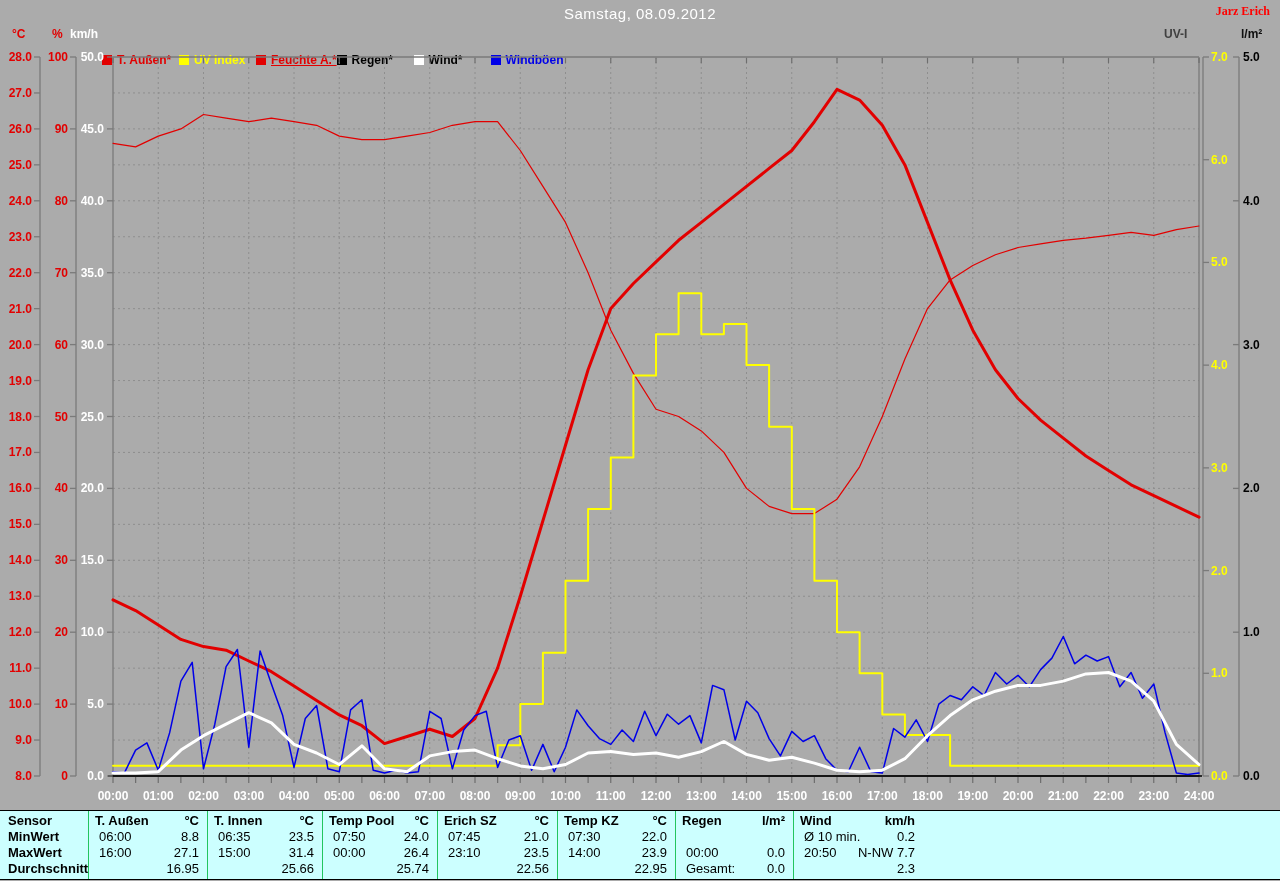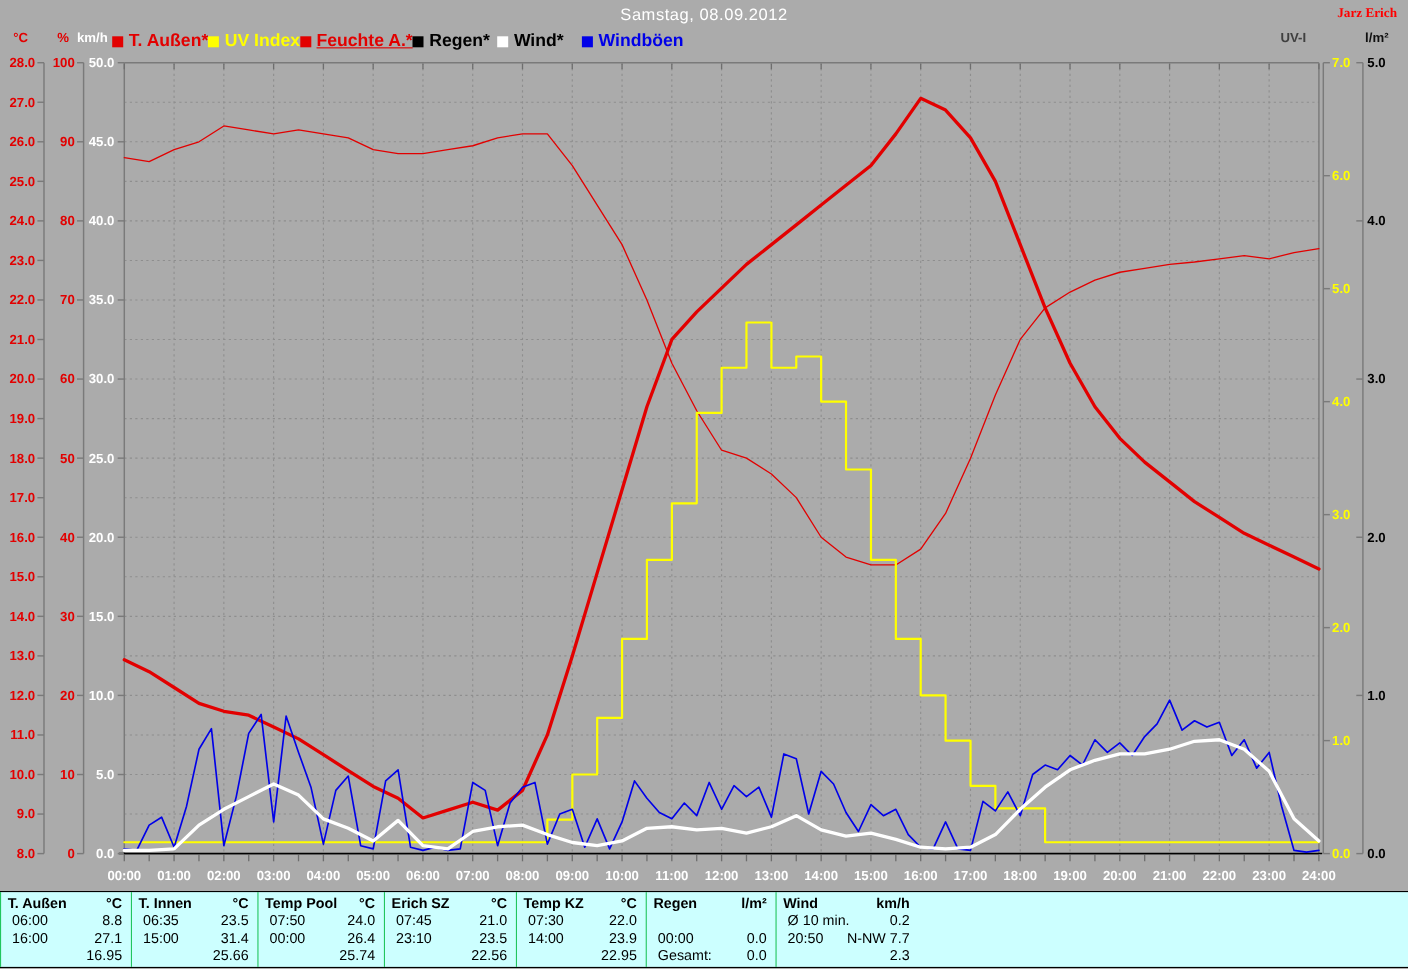--- a/index.html
+++ b/index.html
@@ -8,21 +8,21 @@
   .title{position:absolute;top:5px;left:0;right:0;text-align:center;color:#ffffff;
          font-size:15px;letter-spacing:0.5px;}
   .watermark{position:absolute;top:4px;right:10px;color:#ff0000;font-size:12px;font-weight:bold;font-family:Liberation Serif, serif;}
   .unit{position:absolute;top:27px;font-size:12px;font-weight:bold;}
   .unit.c{left:12px;color:#e20000;}
   .unit.pct{left:52px;color:#e20000;}
   .unit.kmh{left:70px;color:#ffffff;}
   .unit.uv{left:1147px;color:#404040;margin-left:17px;}
   .unit.lm2{left:1241px;color:#101010;}
   .legend{position:absolute;left:102px;top:29px;display:flex;}
-  .legend-item{flex:0 0 77px;display:flex;align-items:center;font-size:16px;font-weight:bold;white-space:nowrap;}
+  .legend-item{flex:0 0 77px;display:flex;align-items:center;font-size:12px;font-weight:bold;white-space:nowrap;margin-top:24px;}
   .legend-swatch{width:10px;height:10px;margin-right:5px;flex:0 0 10px;}
   #chart{position:absolute;left:0;top:0;}
   #chart text{font-family:"Liberation Sans",sans-serif;font-size:12px;font-weight:bold;}
   .stats{position:absolute;left:0;top:810px;width:1280px;height:70px;background:#ccffff;
          border-top:1px solid #000;border-bottom:1px solid #000;display:flex;color:#000;
          font-size:13px;box-sizing:border-box;}
   .scol{box-sizing:border-box;padding-top:2px;}
   .scol.sep{border-left:1px solid #22c55e;}
   .srow{height:16px;line-height:16px;display:flex;justify-content:space-between;
         padding:0 8px 0 10px;white-space:nowrap;overflow:hidden;}
@@ -336,20 +336,26 @@
       <text x="1199" y="800" text-anchor="middle" fill="#ffffff">24:00</text>
       <polyline points="113.0,143.3 135.6,146.9 158.3,136.1 180.9,128.9 203.5,114.5 226.1,118.1 248.8,121.7 271.4,118.1 294.0,121.7 316.6,125.3 339.3,136.1 361.9,139.7 384.5,139.7 407.1,136.1 429.8,132.5 452.4,125.3 475.0,121.7 497.6,121.7 520.3,150.5 542.9,186.4 565.5,222.4 588.1,272.7 610.8,330.2 633.4,373.4 656.0,409.3 678.6,416.5 701.3,430.9 723.9,452.4 746.5,488.4 769.1,506.4 791.8,513.6 814.4,513.6 837.0,499.2 859.6,466.8 882.3,416.5 904.9,359.0 927.5,308.6 950.1,279.9 972.8,265.5 995.4,254.7 1018.0,247.5 1040.6,243.9 1063.3,240.3 1085.9,238.2 1108.5,235.3 1131.1,232.4 1153.8,235.3 1176.4,229.6 1199.0,226.0" fill="none" stroke="#e20000" stroke-width="1.2" stroke-linejoin="round" stroke-linecap="round"></polyline>
       <polyline points="113.0,599.8 135.6,610.6 158.3,625.0 180.9,639.4 203.5,646.6 226.1,650.2 248.8,661.0 271.4,671.7 294.0,686.1 316.6,700.5 339.3,714.9 361.9,725.7 384.5,743.6 407.1,736.5 429.8,729.3 452.4,736.5 475.0,718.5 497.6,668.1 520.3,596.3 542.9,520.8 565.5,445.3 588.1,369.8 610.8,308.6 633.4,283.5 656.0,261.9 678.6,240.3 701.3,222.4 723.9,204.4 746.5,186.4 769.1,168.4 791.8,150.5 814.4,121.7 837.0,89.4 859.6,100.1 882.3,125.3 904.9,164.9 927.5,222.4 950.1,279.9 972.8,330.2 995.4,369.8 1018.0,398.5 1040.6,420.1 1063.3,438.1 1085.9,456.0 1108.5,470.4 1131.1,484.8 1153.8,495.6 1176.4,506.4 1199.0,517.2" fill="none" stroke="#e20000" stroke-width="3" stroke-linejoin="round" stroke-linecap="round"></polyline>
       <polyline points="113.0,765.7 135.6,765.7 135.6,765.7 158.3,765.7 158.3,765.7 180.9,765.7 180.9,765.7 203.5,765.7 203.5,765.7 226.1,765.7 226.1,765.7 248.8,765.7 248.8,765.7 271.4,765.7 271.4,765.7 294.0,765.7 294.0,765.7 316.6,765.7 316.6,765.7 339.3,765.7 339.3,765.7 361.9,765.7 361.9,765.7 384.5,765.7 384.5,765.7 407.1,765.7 407.1,765.7 429.8,765.7 429.8,765.7 452.4,765.7 452.4,765.7 475.0,765.7 475.0,765.7 497.6,765.7 497.6,745.2 520.3,745.2 520.3,704.1 542.9,704.1 542.9,652.7 565.5,652.7 565.5,580.8 588.1,580.8 588.1,508.9 610.8,508.9 610.8,457.6 633.4,457.6 633.4,375.4 656.0,375.4 656.0,334.3 678.6,334.3 678.6,293.2 701.3,293.2 701.3,334.3 723.9,334.3 723.9,324.1 746.5,324.1 746.5,365.1 769.1,365.1 769.1,426.8 791.8,426.8 791.8,508.9 814.4,508.9 814.4,580.8 837.0,580.8 837.0,632.2 859.6,632.2 859.6,673.3 882.3,673.3 882.3,714.4 904.9,714.4 904.9,734.9 927.5,734.9 927.5,734.9 950.1,734.9 950.1,765.7 972.8,765.7 972.8,765.7 995.4,765.7 995.4,765.7 1018.0,765.7 1018.0,765.7 1040.6,765.7 1040.6,765.7 1063.3,765.7 1063.3,765.7 1085.9,765.7 1085.9,765.7 1108.5,765.7 1108.5,765.7 1131.1,765.7 1131.1,765.7 1153.8,765.7 1153.8,765.7 1176.4,765.7 1176.4,765.7 1199.0,765.7 1199.0,765.7" fill="none" stroke="#ffff00" stroke-width="2" stroke-linejoin="round" stroke-linecap="round"></polyline>
       <polyline points="113.0,771.7 124.3,773.1 135.6,750.1 146.9,742.9 158.3,770.2 169.6,732.9 180.9,681.1 192.2,662.4 203.5,768.8 214.8,724.2 226.1,666.7 237.4,649.5 248.8,747.2 260.1,650.9 271.4,684.0 282.7,715.6 294.0,767.4 305.3,718.5 316.6,705.5 327.9,768.8 339.3,771.7 350.6,709.9 361.9,699.8 373.2,770.2 384.5,773.1 395.8,770.2 407.1,773.1 418.4,771.7 429.8,711.3 441.1,718.5 452.4,768.8 463.7,730.0 475.0,715.6 486.3,711.3 497.6,767.4 508.9,740.0 520.3,735.7 531.6,770.2 542.9,744.4 554.2,771.7 565.5,747.2 576.8,709.9 588.1,725.7 599.4,738.6 610.8,744.4 622.1,730.0 633.4,741.5 644.7,711.3 656.0,735.7 667.3,714.2 678.6,724.2 689.9,715.6 701.3,742.9 712.6,685.4 723.9,689.7 735.2,740.0 746.5,701.2 757.8,712.7 769.1,738.6 780.4,755.9 791.8,731.4 803.1,741.5 814.4,735.7 825.7,758.7 837.0,770.2 848.3,771.7 859.6,747.2 870.9,771.7 882.3,773.1 893.6,728.5 904.9,737.2 916.2,719.9 927.5,741.5 938.8,704.1 950.1,695.5 961.4,699.8 972.8,686.8 984.1,695.5 995.4,672.5 1006.7,684.0 1018.0,675.3 1029.3,686.8 1040.6,669.6 1051.9,658.1 1063.3,636.5 1074.6,663.8 1085.9,655.2 1097.2,661.0 1108.5,656.6 1119.8,686.8 1131.1,672.5 1142.4,698.3 1153.8,684.0 1165.1,732.9 1176.4,773.1 1187.7,774.6 1199.0,773.1" fill="none" stroke="#0000e8" stroke-width="1.5" stroke-linejoin="round" stroke-linecap="round"></polyline>
       <polyline points="113.0,773.1 135.6,773.1 158.3,771.7 180.9,750.1 203.5,735.7 226.1,724.2 248.8,712.7 271.4,722.8 294.0,744.4 316.6,753.0 339.3,764.5 361.9,745.8 384.5,768.8 407.1,771.7 429.8,755.9 452.4,751.6 475.0,750.1 497.6,758.7 520.3,765.9 542.9,768.8 565.5,764.5 588.1,753.0 610.8,751.6 633.4,754.4 656.0,753.0 678.6,757.3 701.3,751.6 723.9,741.5 746.5,754.4 769.1,760.2 791.8,757.3 814.4,763.1 837.0,770.2 859.6,771.7 882.3,770.2 904.9,758.7 927.5,735.7 950.1,715.6 972.8,699.8 995.4,691.2 1018.0,685.4 1040.6,685.4 1063.3,681.1 1085.9,673.9 1108.5,672.5 1131.1,681.1 1153.8,701.2 1176.4,744.4 1199.0,764.5" fill="none" stroke="#ffffff" stroke-width="3" stroke-linejoin="round" stroke-linecap="round"></polyline>
       <polyline points="113.0,776.0 1199.0,776.0" fill="none" stroke="#000000" stroke-width="1" stroke-linejoin="round" stroke-linecap="round"></polyline>
     </svg>
 
   <div class="stats" id="stats">
+      <div class="scol rowlabels" style="width: 88px;">
+        <div class="srow">Sensor</div>
+        <div class="srow">MinWert</div>
+        <div class="srow">MaxWert</div>
+        <div class="srow">Durchschnitt</div>
+      </div>
       <div class="scol sep" style="width: 119px;">
         <div class="srow head">
           <span>T. Außen</span>
           <span>°C</span>
         </div>
         <div class="srow">
           <span>06:00</span>
           <span>8.8</span>
         </div>
         <div class="srow">

